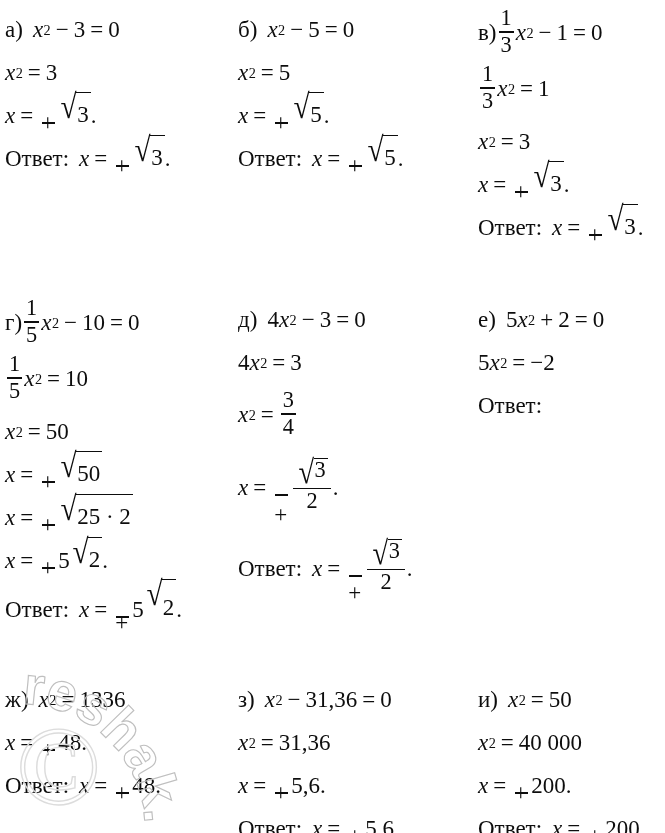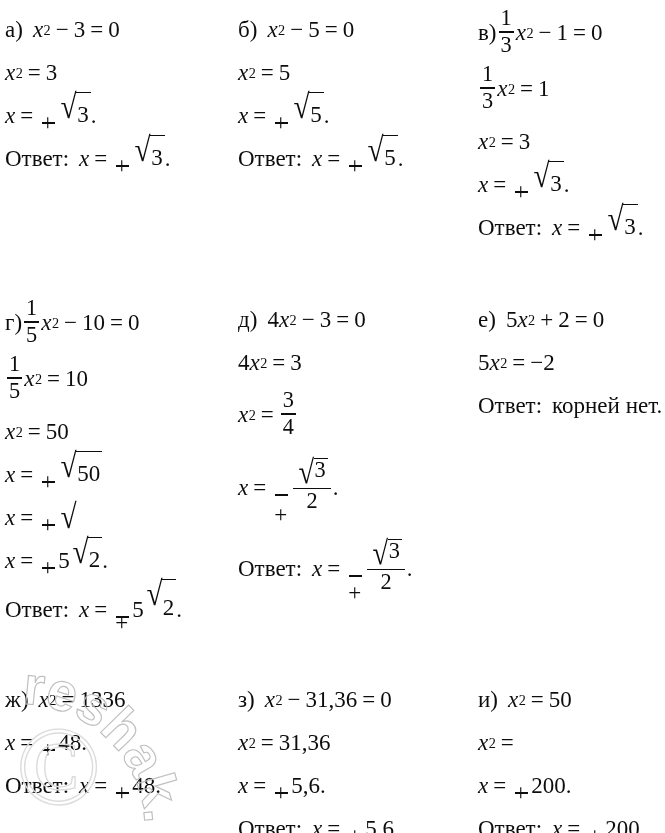--- a/index.html
+++ b/index.html
@@ -401,20 +401,21 @@
             </span>
         </span>
       </div>
       <div class="line">
         <span class="eq">
           <span class="var">x</span>
           <span class="op">=</span>
           <span class="pm"></span>
           <span class="rad">
               <span class="sign">√</span>
+              <span class="rand">25 · 2</span>
             </span>
         </span>
       </div>
       <div class="line">
         <span class="eq">
           <span class="var">x</span>
           <span class="op">=</span>
           <span class="pm"></span>
           <span class="num">5</span>
           <span class="rad">
@@ -532,21 +533,20 @@
             <span class="var">x</span>
             <sup class="exp up">2</sup>
           <span class="op">=</span>
           <span class="num">−2</span>
         </span>
       </div>
       <div class="line">
         <span class="eq">
           <span class="word">Ответ:</span>
           <span class="op"></span>
-          <span class="word">корней нет.</span>
         </span>
       </div>
     </div>
   </div>
 
   <div class="band band-3">
 
     <div class="col col-1">
       <div class="line">
         <span class="eq">
@@ -632,20 +632,21 @@
             <sup class="exp up">2</sup>
           <span class="op">=</span>
           <span class="num">50</span>
         </span>
       </div>
       <div class="line">
         <span class="eq">
           <span class="var">x</span>
             <sup class="exp up">2</sup>
           <span class="op">=</span>
+          <span class="num">40 000</span>
         </span>
       </div>
       <div class="line">
         <span class="eq">
           <span class="var">x</span>
           <span class="op">=</span>
           <span class="pm"></span>
           <span class="num">200</span>
           <span class="num">.</span>
         </span>

